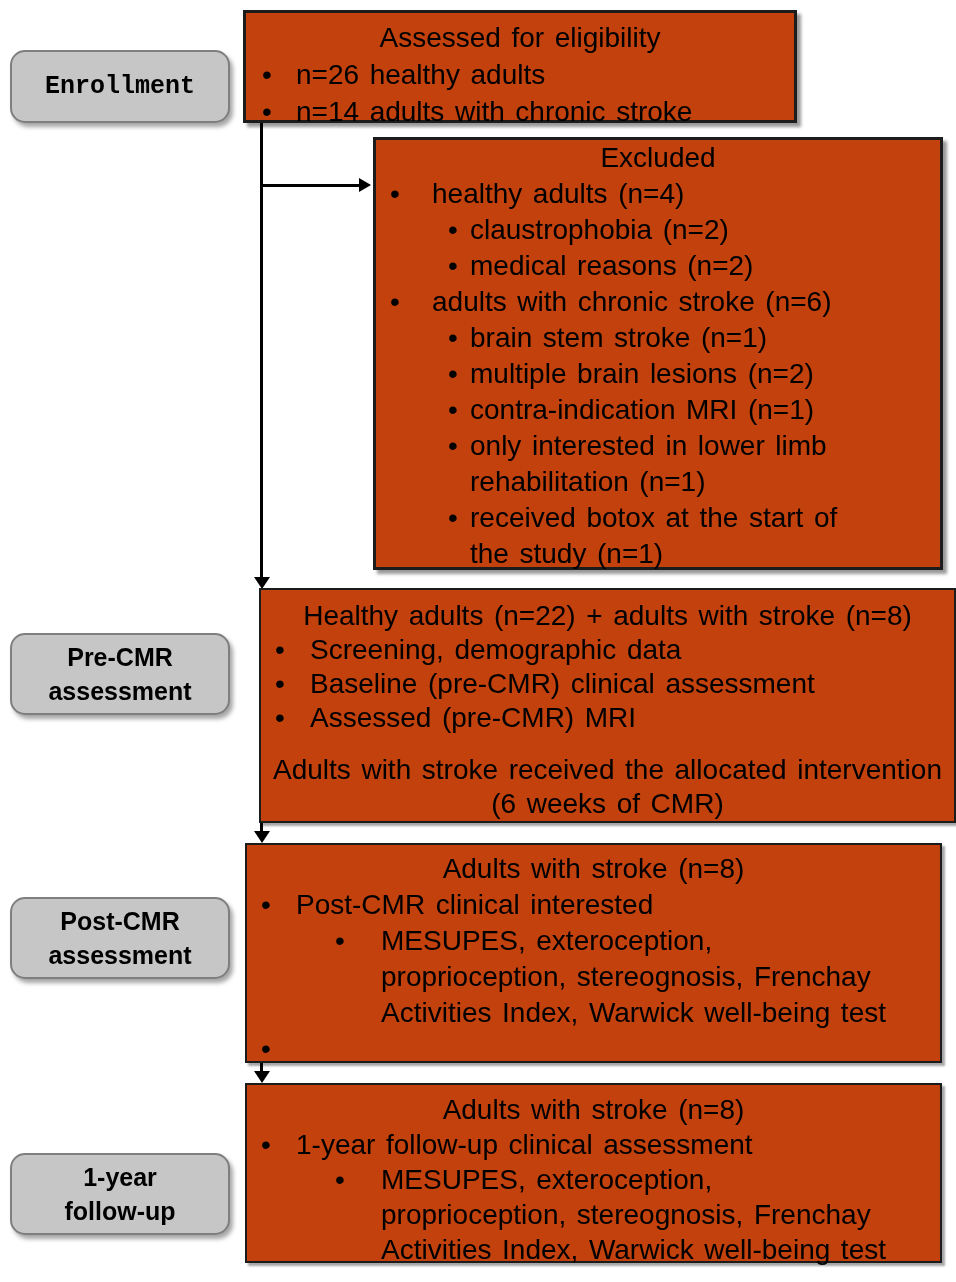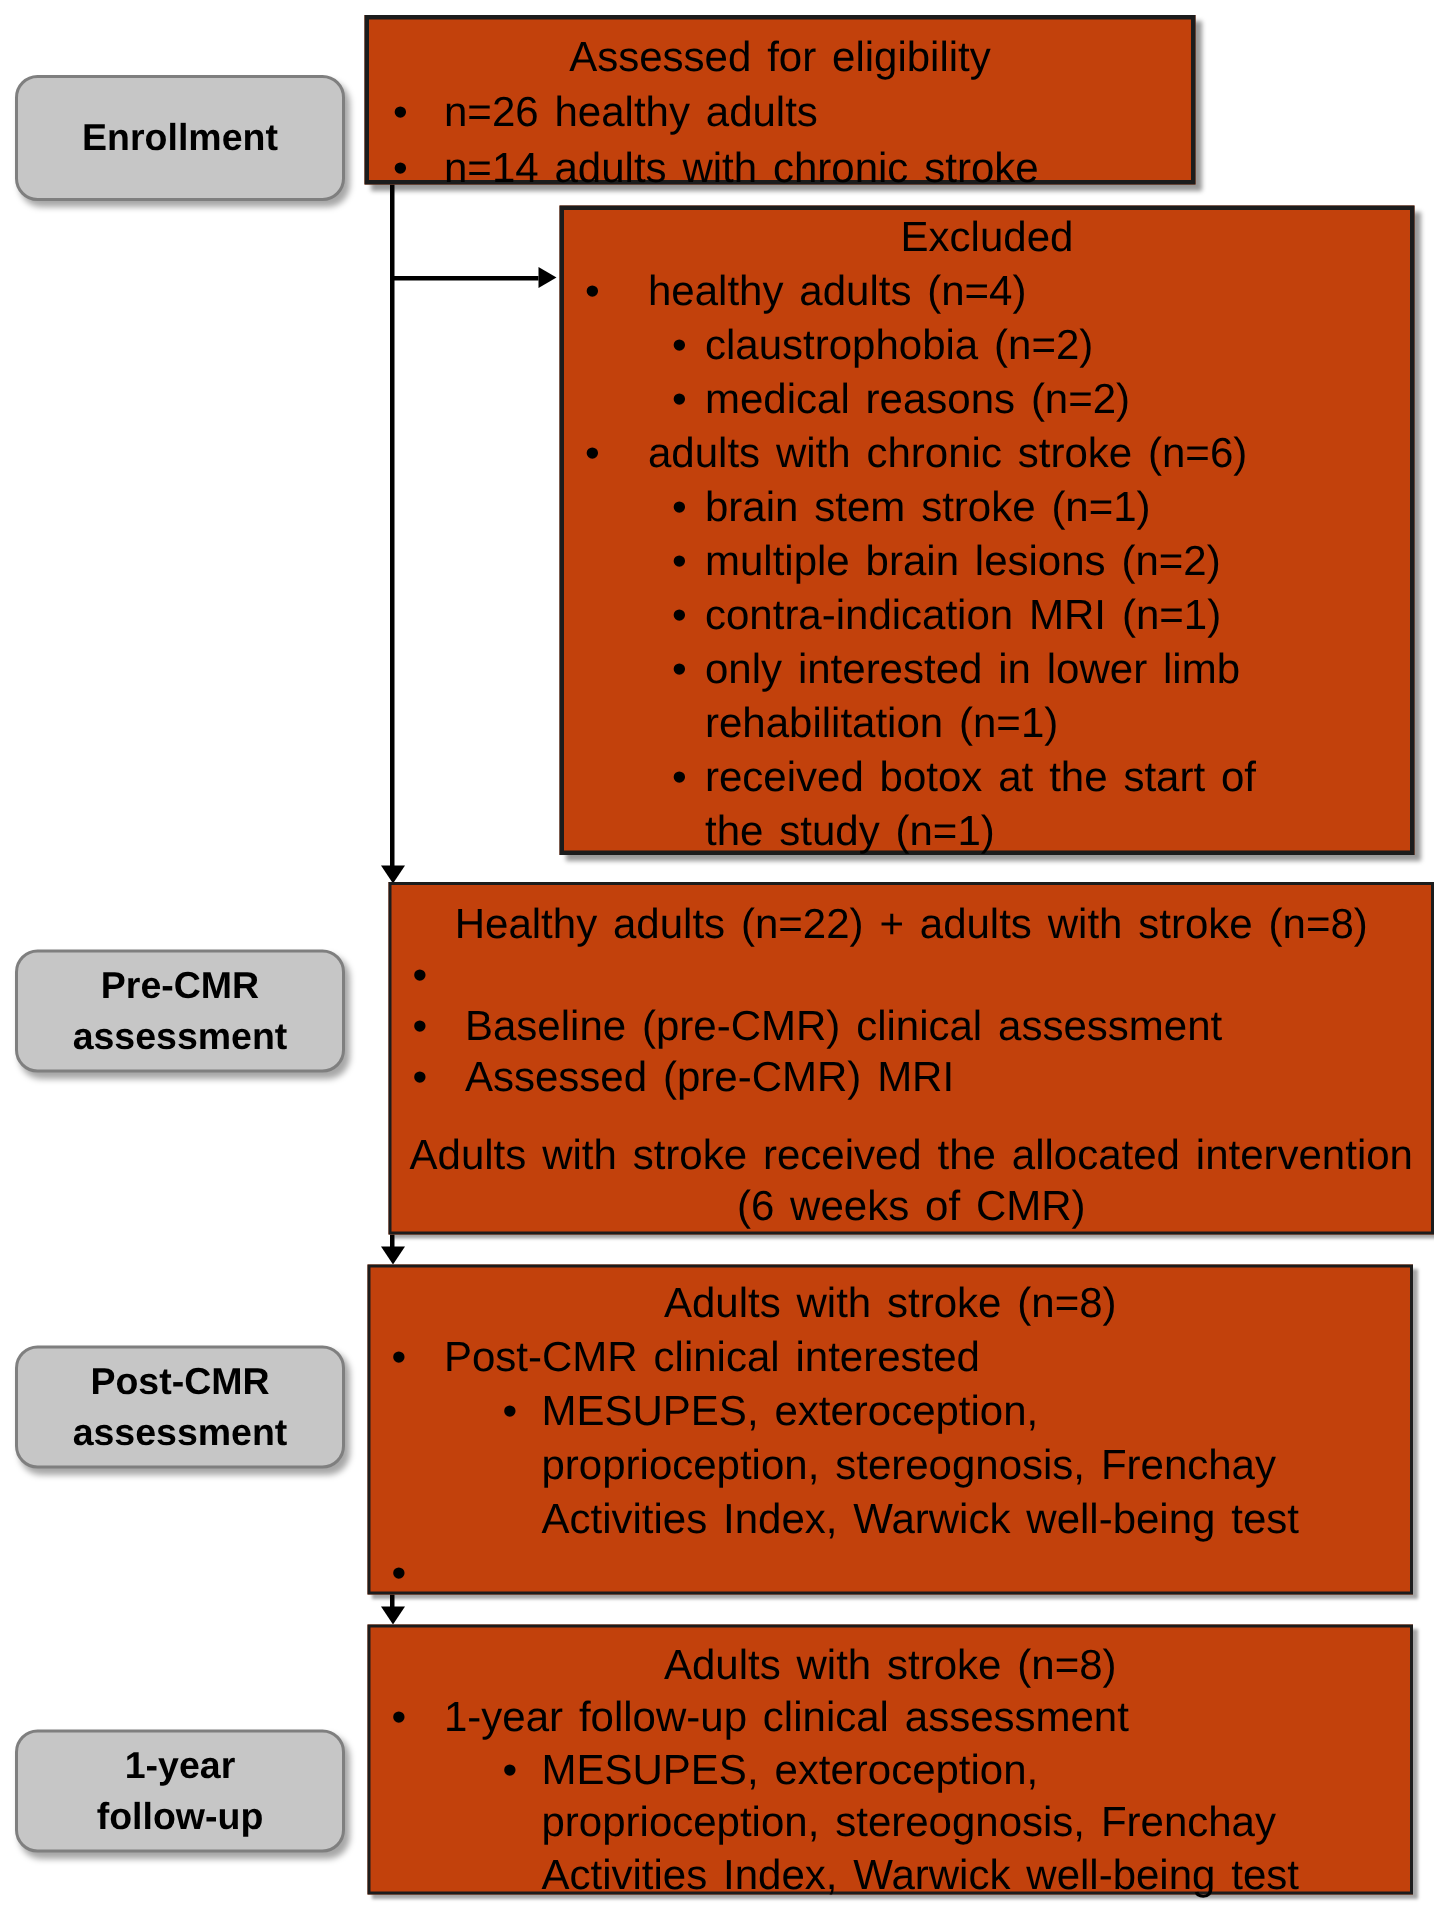--- a/index.html
+++ b/index.html
@@ -65,21 +65,21 @@
   .box-b .l2 .t { max-width: 398px; }
 
   
   .box-c { line-height: 34px; padding-top: 9px; }
   .box-d { line-height: 36px; padding-top: 6px; }
   .box-e { line-height: 35px; padding-top: 7px; }
   .box-c .l1, .box-d .l1, .box-e .l1 { padding-left: 14px; }
   .box-c .l1 .b, .box-d .l1 .b, .box-e .l1 .b { width: 35px; }
   .box-d .l2, .box-e .l2 { padding-left: 88px; }
   .box-d .l2 .b, .box-e .l2 .b { width: 26px; }
-  .box-d .l2 .t, .box-e .l2 .t { max-width: 515px; }
+  .box-d .l2 .t, .box-e .l2 .t { max-width: 515px; margin-left: 20px; }
 
   .gap { height: 18px; }
 
   
   .line { position: absolute; background: #000000; }
   .head-down {
     position: absolute; width: 0; height: 0;
     border-left: 8px solid transparent;
     border-right: 8px solid transparent;
     border-top: 12px solid #000000;
@@ -89,21 +89,21 @@
     border-top: 7px solid transparent;
     border-bottom: 7px solid transparent;
     border-left: 12px solid #000000;
   }
 </style>
 </head>
 <body>
 
 <div class="canvas">
 
-  <div class="stage-label" style="top:50px; height:84px;">Enrollment</div>
+  <div class="stage-label" style="top:50px; height:73px;font-family:Liberation Mono, monospace;">Enrollment</div>
   <div class="stage-label" style="top:633px; height:82px;">Pre-CMR
 assessment</div>
   <div class="stage-label" style="top:897px; height:82px;">Post-CMR
 assessment</div>
   <div class="stage-label" style="top:1112px; height:82px;margin-top:41px;">1-year
 follow-up</div>
 
   <div class="line" style="left:260px; top:123px; width:3px; height:455px;"></div>
   <div class="head-down" style="left:254px; top:577px;"></div>
 
@@ -167,20 +167,21 @@
     <div class="li l2">
       <span class="b">•</span>
       <span class="t">received botox at the start of the study (n=1)</span>
     </div>
   </div>
 
   <div class="box thin box-c" style="left:259px; top:588px; width:697px; height:235px;">
     <div class="box-title">Healthy adults (n=22) + adults with stroke (n=8)</div>
     <div class="li l1">
       <span class="b">•</span>
+      <span class="t">Screening, demographic data</span>
     </div>
     <div class="li l1">
       <span class="b">•</span>
       <span class="t">Baseline (pre-CMR) clinical assessment</span>
     </div>
     <div class="li l1">
       <span class="b">•</span>
       <span class="t">Assessed (pre-CMR) MRI</span>
     </div>
     <div class="gap"></div>

